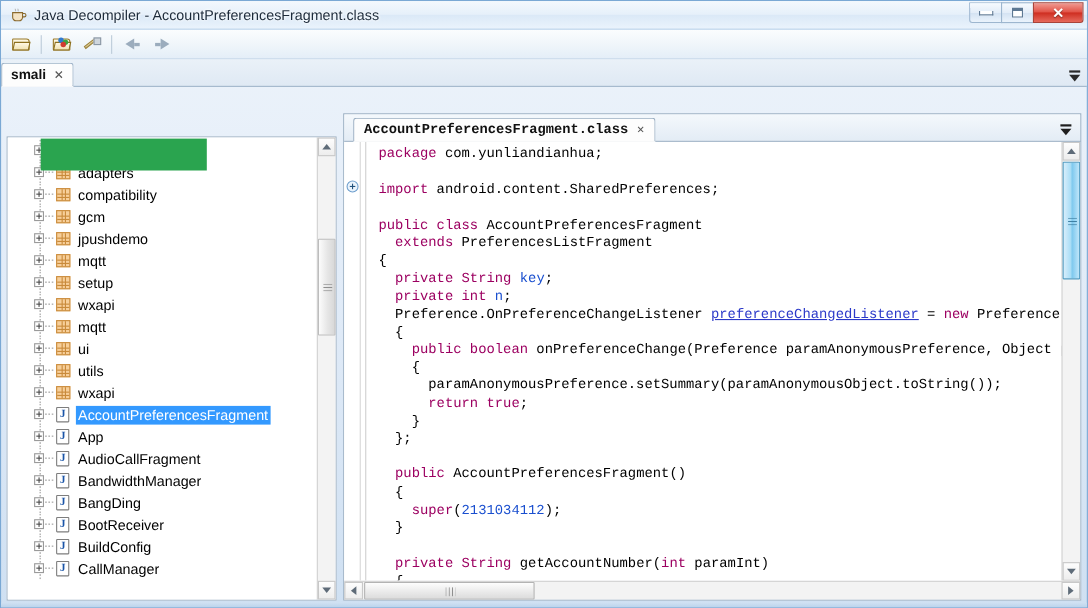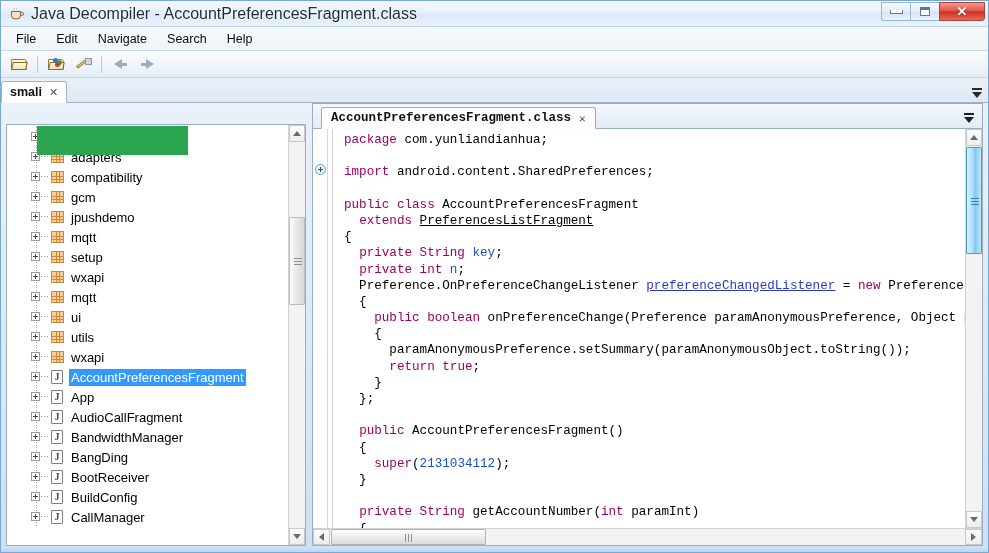--- a/index.html
+++ b/index.html
@@ -19,21 +19,21 @@
   .titlebar{
     position:relative;height:25px;
     background:linear-gradient(to bottom,#f3f8fd 0%,#e6f0fa 48%,#dbe9f7 52%,#eaf3fc 100%);
     border-bottom:1px solid #b9d3ec;
   }
   .title-left{
     position:absolute;left:8px;top:0;height:25px;display:flex;align-items:center;gap:6px;
   }
   .title-ico{width:16px;height:16px;position:relative;}
   .title-text{
-    font-size:16px;color:#1c2a3a;white-space:nowrap;
+    font-size:13px;color:#1c2a3a;white-space:nowrap;
     text-shadow:0 0 3px #fff,0 0 3px #fff;
     text-align:right;
   }
   .winbtns{position:absolute;right:3px;top:1px;display:flex;gap:0;}
   .wb{
     width:29px;height:19px;box-sizing:border-box;
     border:1px solid #9db6cf;border-right:none;
     background:linear-gradient(to bottom,#f6fafe 0%,#e3edf8 50%,#d3e2f2 51%,#eaf3fc 100%);
     display:flex;align-items:center;justify-content:center;
     font-size:10px;color:#2c3e50;
@@ -225,21 +225,21 @@
   .code{
     position:absolute;left:16px;top:0;right:0;bottom:0;
     font-family:"Liberation Mono","DejaVu Sans Mono",monospace;
     font-size:12.6px;line-height:16.2px;color:#000;white-space:pre;
     padding-top:3px;overflow:hidden;padding-left:15px;
   }
   .code .ln{display:block;height:16.2px;}
   .kw{color:#9c0061;}
   .num,.fld{color:#1a4fcf;}
   .lnk{color:#2b39c9;text-decoration:underline;}
-  .ulnk{color:#000;text-decoration:underline;}
+  .ulnk{color:#000;}
   .code-vline{position:absolute;left:19px;top:0;bottom:0;width:1px;background:#cfcfcf;}
   .ehsb{flex:0 0 17px;}
   
   .bottom-edge{position:absolute;left:0;right:0;bottom:0;height:4px;background:linear-gradient(to bottom,#cfe0f2,#bcd4ec);}
 </style>
 </head>
 <body>
 
 <div class="app">
 
@@ -258,27 +258,20 @@
       <div class="wb">
           <i class="min-g"></i>
         </div>
       <div class="wb">
           <i class="max-g"></i>
         </div>
       <div class="wb close">✕</div>
     </div>
   </div>
 
-  <div class="menubar">
-    <div class="menu-item">File</div>
-    <div class="menu-item">Edit</div>
-    <div class="menu-item">Navigate</div>
-    <div class="menu-item">Search</div>
-    <div class="menu-item">Help</div>
-  </div>
 
   <div class="toolbar">
     <div class="tb-btn">
       <span class="ico-folder">
         <i class="back"></i>
           <i class="front"></i>
       </span>
     </div>
     <div class="tb-sep"></div>
     <div class="tb-btn">

